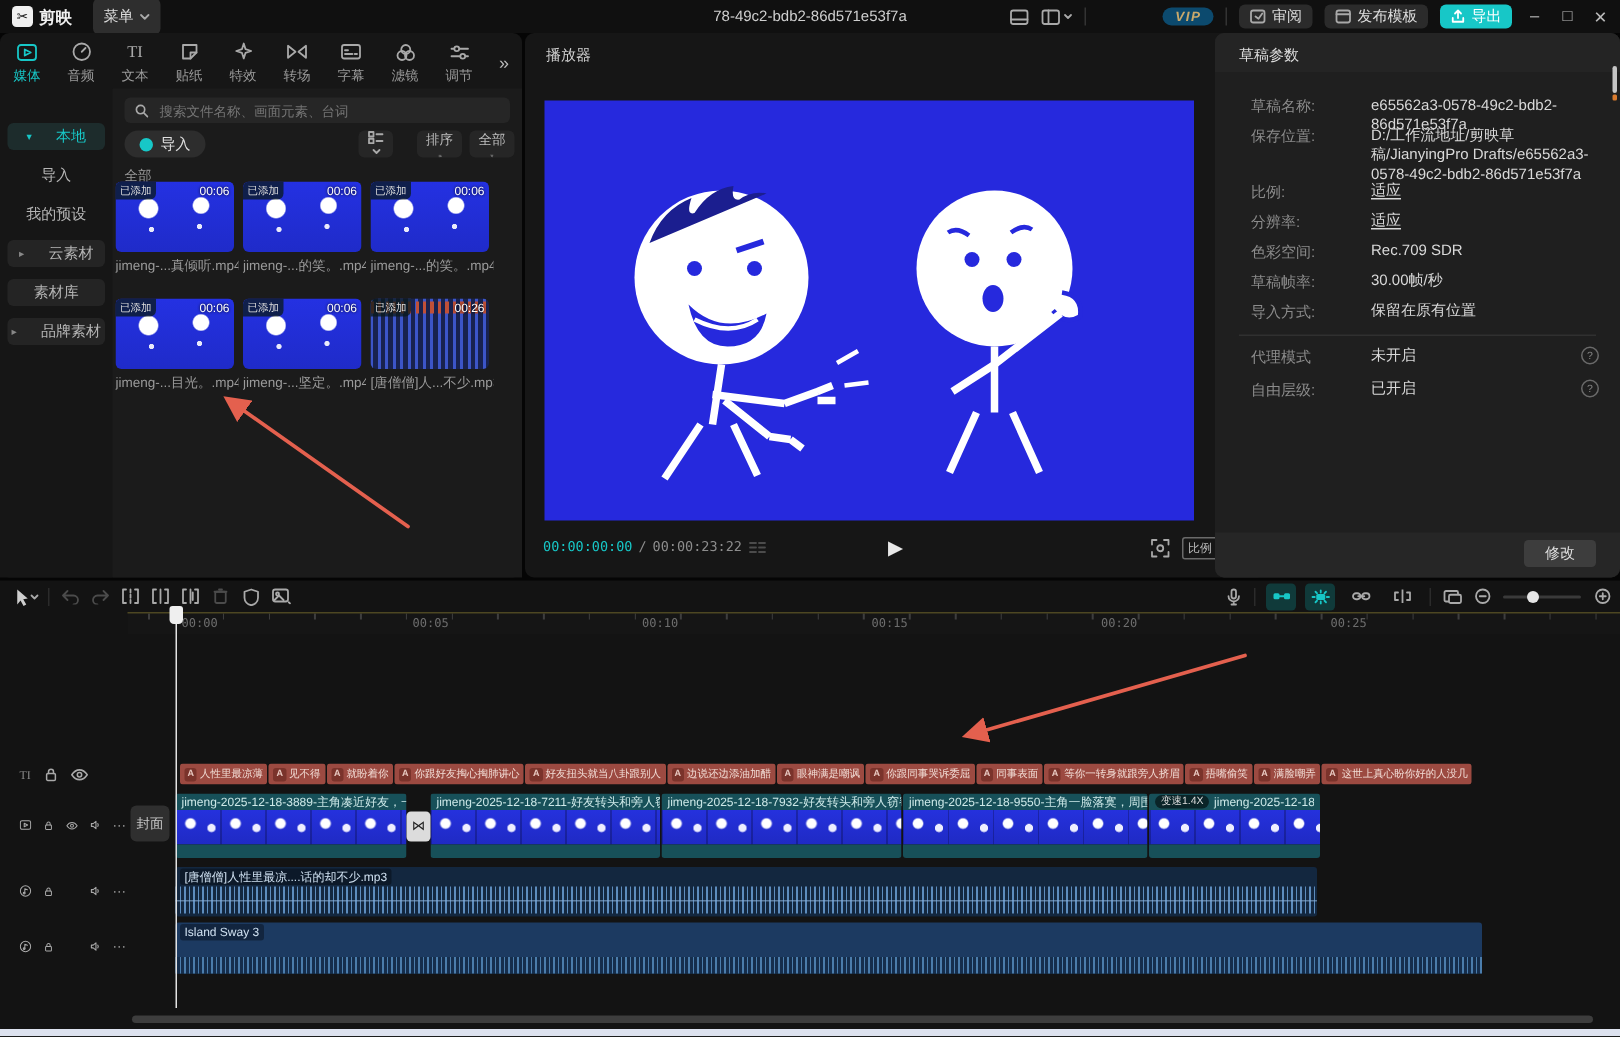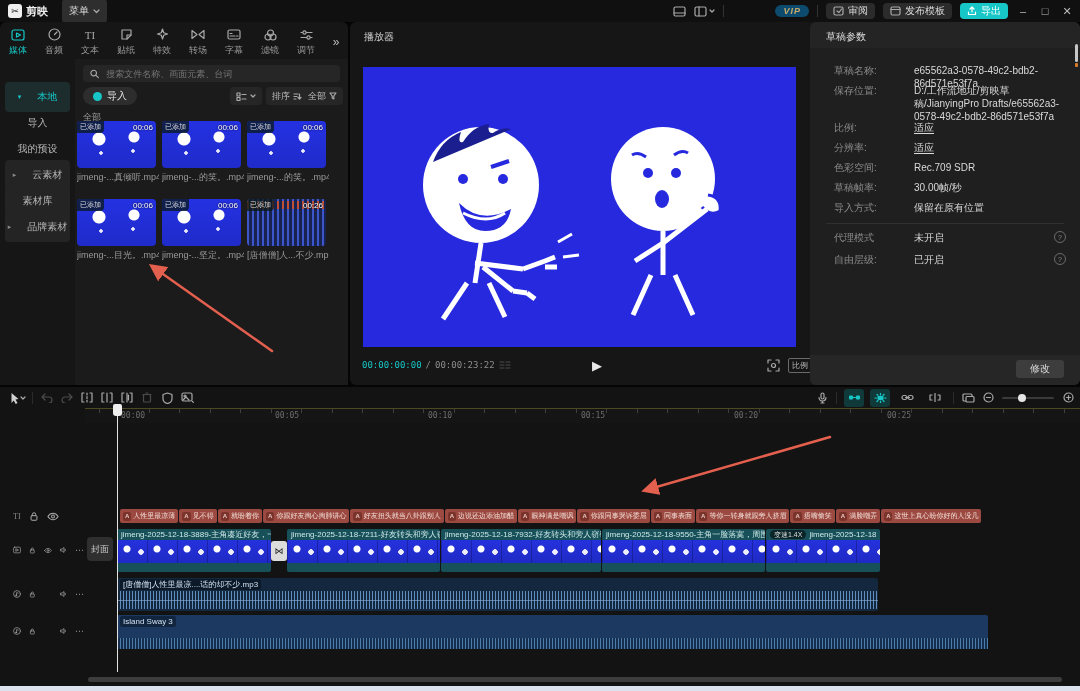--- a/index.html
+++ b/index.html
@@ -24,31 +24,31 @@
   .winctl{color:#bbb;font-size:11px;width:14px;text-align:center;}
   
   .media-panel{left:0;top:22px;width:348px;height:363px;}
   .tabstrip{position:absolute;left:0;top:3px;width:348px;height:34px;display:flex;}
   .tab{width:36px;display:flex;flex-direction:column;align-items:center;justify-content:center;gap:2px;color:#9a9a9a;font-size:9px;}
   .tab .tabicon{width:15px;height:15px;display:flex;align-items:center;justify-content:center;}
   .tab.sel{color:var(--accent);}
   .tab.sel .ic{stroke:var(--accent);}
   .more-tabs{width:24px;display:flex;align-items:center;justify-content:center;color:#bbb;font-size:12px;}
   .medianav{position:absolute;left:0;top:37px;width:75px;bottom:0;background:#161616;}
-  .navitem{position:absolute;left:5px;width:65px;height:30px;border-radius:4px;display:flex;align-items:center;justify-content:center;gap:16px;color:#b5b5b5;font-size:10px;}
+  .navitem{position:absolute;left:5px;width:65px;height:18px;border-radius:4px;display:flex;align-items:center;justify-content:center;gap:16px;color:#b5b5b5;font-size:10px;}
   .navitem.box{background:#242424;}
   .navitem.sel{background:#1d2c2c;color:var(--accent);}
   .navitem .tri{font-size:7px;color:#888;}
   .navitem.sel .tri{color:var(--accent);}
   .mediacontent{position:absolute;left:75px;top:37px;right:0;bottom:0;background:#1b1b1b;}
   .searchbar{position:absolute;left:8px;top:6px;width:257px;height:17px;background:#262626;border-radius:4px;display:flex;align-items:center;gap:5px;padding:0 7px;box-sizing:border-box;}
   .searchbar input{background:transparent;border:none;outline:none;color:#8a8a8a;font-size:9px;width:100%;font-family:inherit;}
   .importbtn{position:absolute;left:8px;top:28px;height:18px;background:#2d2d2d;border-radius:9px;display:flex;align-items:center;gap:5px;padding:0 10px;color:#e0e0e0;font-size:10px;}
   .impdot{width:9px;height:9px;border-radius:50%;background:var(--accent);}
-  .ctrlbtn{position:absolute;top:28px;height:18px;background:#262626;border-radius:4px;display:flex;align-items:center;gap:3px;padding:0 6px;color:#bdbdbd;font-size:9px;}
+  .ctrlbtn{position:absolute;top:28px;height:18px;background:#262626;border-radius:4px;display:flex;align-items:center;gap:3px;padding:0 6px;color:#bdbdbd;font-size:9px;flex-direction:column;}
   .sectlabel{position:absolute;left:8px;top:52px;color:#9a9a9a;font-size:9px;}
   .cell{position:absolute;width:82px;}
   .thumb{width:79px;height:47px;border-radius:4px;position:relative;overflow:hidden;background:#2230dd;}
   .thumb.vid{background:
      radial-gradient(circle 7px at 22px 18px,#fff 6px,rgba(255,255,255,0) 7px),
      radial-gradient(circle 6px at 57px 16px,#fff 5px,rgba(255,255,255,0) 6px),
      radial-gradient(circle 2px at 24px 32px,rgba(255,255,255,.9) 1.5px,rgba(255,255,255,0) 2px),
      radial-gradient(circle 2px at 56px 30px,rgba(255,255,255,.9) 1.5px,rgba(255,255,255,0) 2px),
      linear-gradient(180deg,#2431e2,#1f2bc9);}
   .thumb.aud{background:
@@ -139,20 +139,21 @@
     <div class="logo">
       <span class="logomark">✂</span>
       <span>剪映</span>
     </div>
     <div class="menubtn">
       <span>菜单</span>
       <svg class="ic" width="7" height="5" viewBox="0 0 7 5">
           <path d="M1 1l2.5 2.5L6 1"></path>
         </svg>
     </div>
+    <div class="wintitle">78-49c2-bdb2-86d571e53f7a</div>
     <div class="tb-right">
       <svg class="ic" width="13" height="11" viewBox="0 0 13 11">
           <rect x="1" y="1" width="11" height="9" rx="1.5"></rect>
           <path d="M1 7h11"></path>
         </svg>
       <span style="display:flex;align-items:center;gap:2px">
         <svg class="ic" width="13" height="11" viewBox="0 0 13 11">
             <rect x="1" y="1" width="11" height="9" rx="1.5"></rect>
             <path d="M5 1v9"></path>
           </svg>

